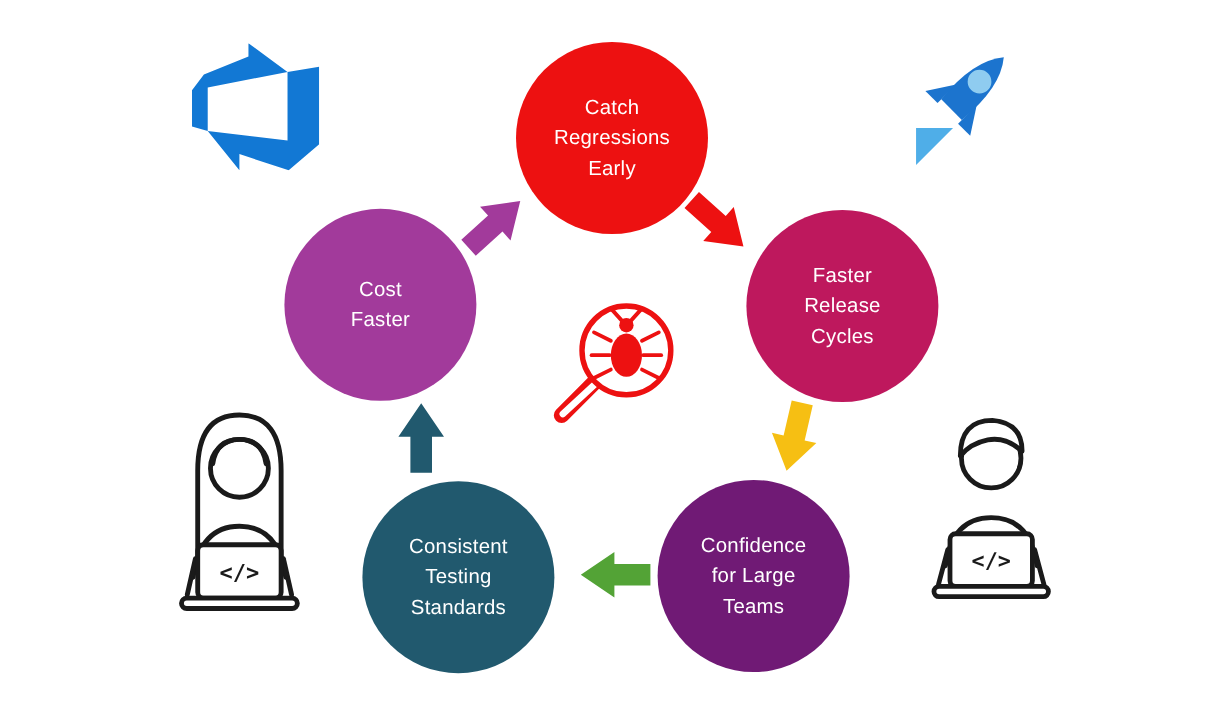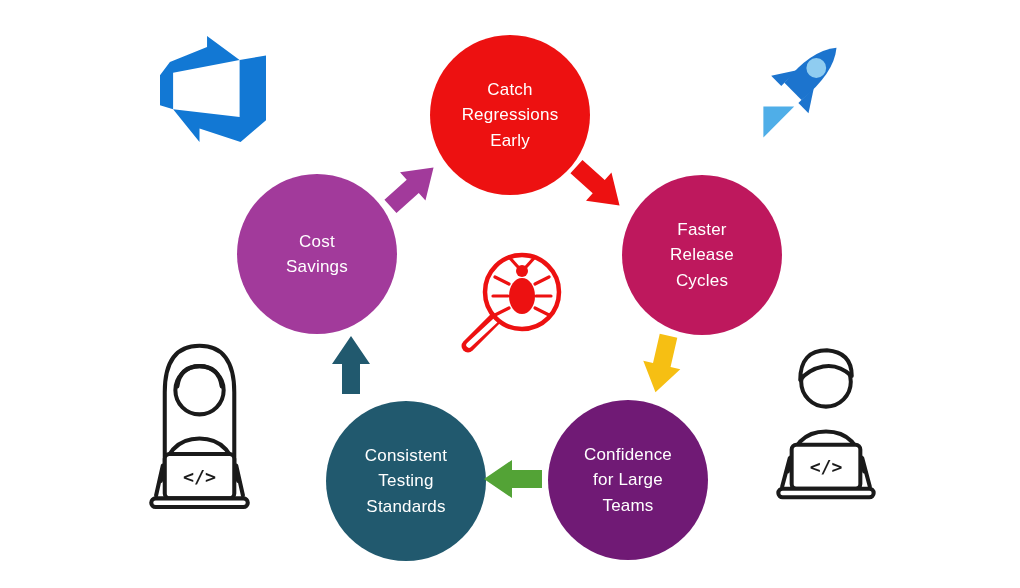--- a/index.html
+++ b/index.html
@@ -52,25 +52,25 @@
 
   <div class="node" style="left: 430px; top: 35px; background: rgb(237, 17, 17);">Catch
 Regressions
 Early</div>
   <div class="node" style="left: 622px; top: 175px; background: #be185d;">Faster
 Release
 Cycles</div>
   <div class="node" style="left: 548px; top: 400px; background: #701a75;">Confidence
 for Large
 Teams</div>
-  <div class="node" style="left: 326px; top: 401px; background: rgb(33, 89, 110);">Consistent
+  <div class="node" style="left: 302px; top: 401px; background: rgb(33, 89, 110);">Consistent
 Testing
 Standards</div>
   <div class="node" style="left: 237px; top: 174px; background: rgb(162, 58, 155);">Cost
-Savings</div>
+Faster</div>
 
   <svg class="arrow" style="left:383px;top:165px;transform:rotate(-42deg)" viewBox="0 0 58 44" color="#A23A9B">
     <polygon points="0,13 30,13 30,3 58,22 30,41 30,31 0,31"></polygon>
   </svg>
   <svg class="arrow" style="left:569px;top:164px;transform:rotate(42deg)" viewBox="0 0 58 44" color="#ED1111">
     <polygon points="0,13 30,13 30,3 58,22 30,41 30,31 0,31"></polygon>
   </svg>
   <svg class="arrow" style="left:633px;top:342px;transform:rotate(103deg)" viewBox="0 0 58 44" color="#F6BF13">
     <polygon points="0,13 30,13 30,3 58,22 30,41 30,31 0,31"></polygon>
   </svg>

